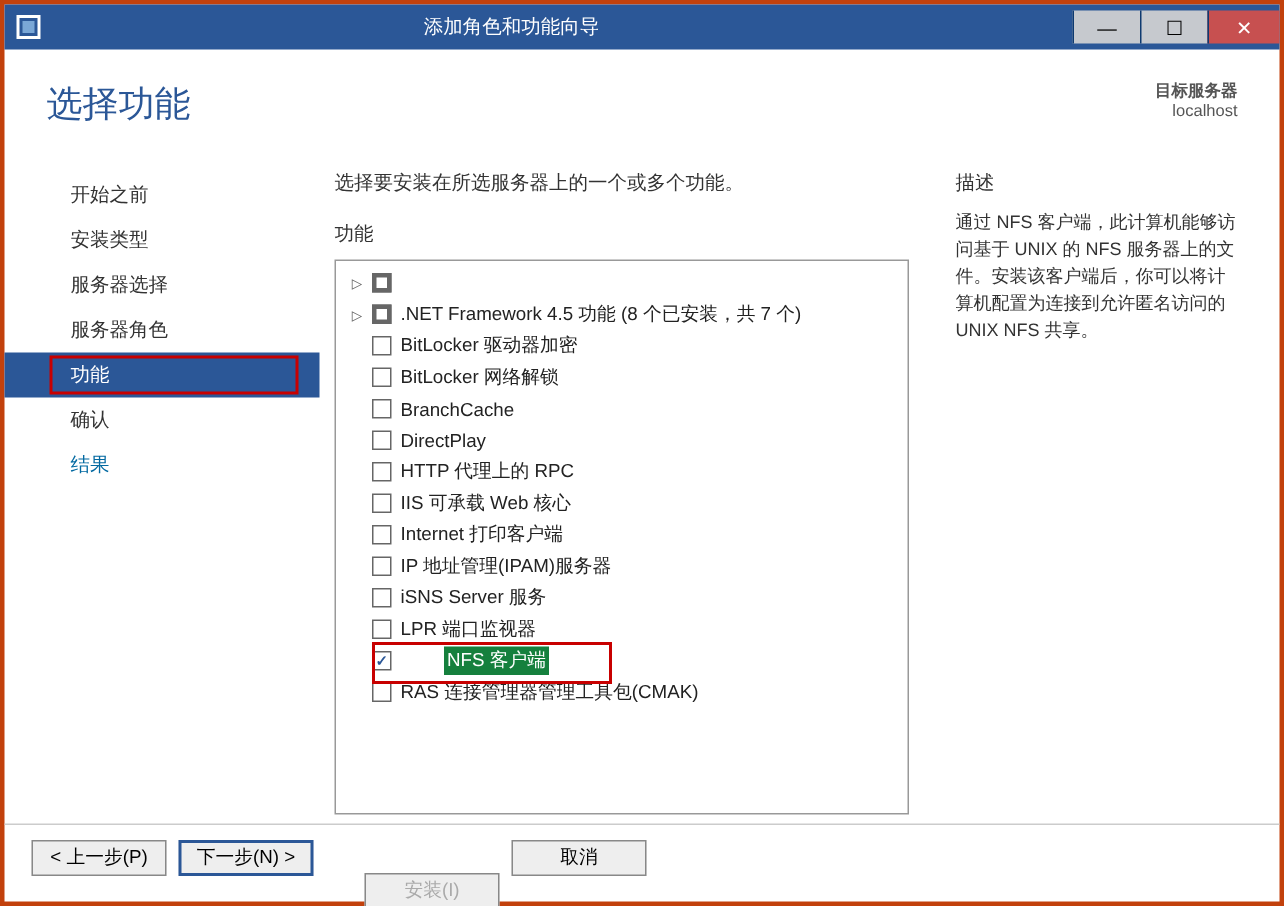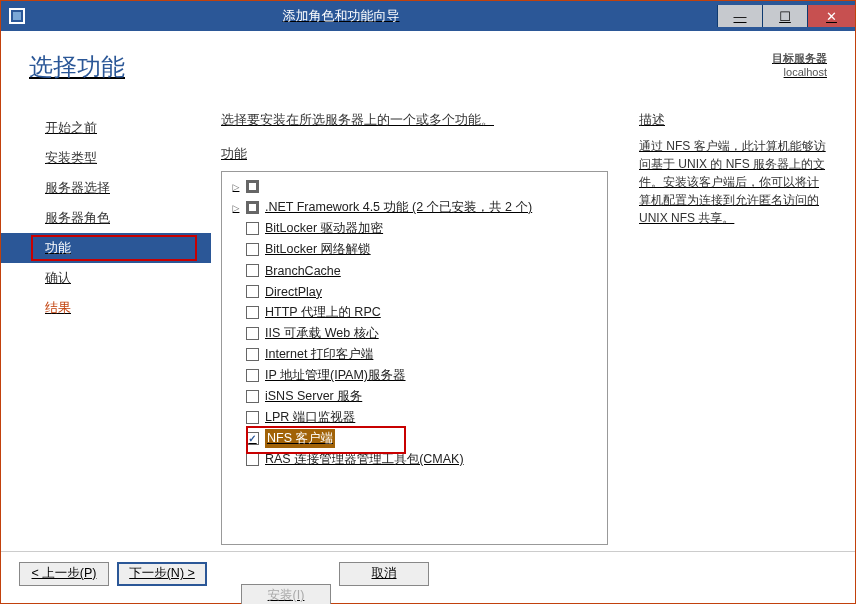--- a/index.html
+++ b/index.html
@@ -1,18 +1,18 @@
 <!DOCTYPE html>
 <html><head>
 <meta charset="utf-8">
 <style>
 * { box-sizing: border-box; margin: 0; padding: 0; font-family: "Microsoft YaHei", "Segoe UI", sans-serif; }
 body { background: #fff; width: 856px; height: 604px; overflow: hidden; }
 
-.window { width: 856px; height: 604px; border: 1px solid #c2410c; background: #fff; display: flex; flex-direction: column; text-decoration: underline; }
+.window { width: 856px; height: 604px; border: 3px solid #c2410c; background: #fff; display: flex; flex-direction: column; }
 
 .titlebar { height: 30px; background: #2b5797; display: flex; align-items: center; padding-left: 8px; }
 .titlebar .app-icon { width: 16px; height: 16px; background: #fff; display: inline-block; position: relative; }
 .titlebar .app-icon::before { content: ""; position: absolute; left: 2px; top: 2px; width: 12px; height: 12px; background: #2b5797; }
 .titlebar .app-icon::after { content: ""; position: absolute; left: 4px; top: 4px; width: 8px; height: 8px; background: #7aa7d6; }
 .titlebar .title { flex: 1; text-align: center; color: #fff; font-size: 13px; margin-left: -60px; }
 .win-controls { display: flex; }
 .win-btn { width: 45px; height: 22px; display: flex; align-items: center; justify-content: center; color: #000; font-size: 13px; cursor: pointer; border-left: 1px solid #0e3a70; }
 .win-min { background: #c6c9ce; }
 .win-max { background: #c6c9ce; }
@@ -25,21 +25,21 @@
 .target-box { text-align: right; font-size: 11px; color: #555; }
 .target-box .lbl { font-weight: bold; }
 
 .body-area { flex: 1; display: flex; padding: 0 0 0 0; }
 
 .sidebar { width: 210px; padding: 20px 0 0 0; }
 .nav-item { padding: 6px 0 6px 44px; font-size: 13px; color: #777; cursor: pointer; position: relative; }
 .nav-item.enabled { color: #333; }
 .nav-item.active { background: #2b5797; color: #fff; }
 .nav-item.active::after { content: ""; position: absolute; left: 30px; top: 2px; right: 14px; bottom: 2px; border: 2px solid #c80000; pointer-events: none; }
-.nav-item.disabled { color: #c2410c; cursor: default; }
+.nav-item.disabled { color: #0369a1; cursor: default; }
 
 .main { flex: 1; display: flex; padding: 18px 26px 0 10px; gap: 31px; }
 .main-left { flex: 1; display: flex; flex-direction: column; min-width: 0; }
 .prompt { font-size: 13px; color: #333; margin-bottom: 16px; }
 .col-header { font-size: 13px; color: #333; margin-bottom: 8px; }
 
 .tree-box { flex: 1; border: 1px solid #999; overflow: hidden; position: relative; display: flex; flex-direction: column; min-height: 360px; }
 .tree-scroll { flex: 1; overflow-y: auto; overflow-x: auto; padding: 4px 0; }
 .tree-scroll::-webkit-scrollbar { width: 17px; height: 17px; }
 .tree-scroll::-webkit-scrollbar-track { background: #e8e8e8; }
@@ -48,21 +48,21 @@
 
 .tree-item { padding: 2px 4px 2px 8px; font-size: 12.5px; color: #222; display: flex; align-items: center; white-space: nowrap; height: 21px; }
 .tree-item .expander { width: 12px; height: 12px; display: inline-flex; align-items: center; justify-content: center; color: #666; font-size: 9px; margin-right: 4px; flex-shrink: 0; }
 .tree-item .expander.none { visibility: hidden; }
 .tree-item .chk { width: 13px; height: 13px; border: 1px solid #666; margin-right: 6px; flex-shrink: 0; display: inline-flex; align-items: center; justify-content: center; font-size: 10px; background: #fff; }
 .tree-item .chk.tri { background: #666; }
 .tree-item .chk.tri::after { content: ""; width: 7px; height: 7px; background: #fff; }
 .tree-item .chk.checked::after { content: "✓"; color: #2b5797; font-weight: bold; }
 .tree-item .lbl { }
 .tree-item.selected { }
-.tree-item.selected .lbl { background: #a16207; color: #fff; padding: 1px 2px; }
+.tree-item.selected .lbl { background: #15803d; color: #fff; padding: 1px 2px; margin-left: 29px; }
 .tree-item.selected::after { content: ""; position: absolute; }
 .item-highlight { position: relative; }
 .item-highlight::before { content: ""; position: absolute; left: 24px; top: -2px; width: 156px; height: 24px; border: 2px solid #c80000; z-index: 2; pointer-events: none; }
 
 .desc-col { width: 190px; }
 .desc-text { font-size: 12px; color: #333; line-height: 1.5; margin-top: 2px; }
 
 .footer { height: 44px; border-top: 1px solid #ccc; display: flex; align-items: center; justify-content: flex-start; gap: 8px; padding: 16px 18px; margin-top: 6px; }
 .btn { min-width: 90px; height: 24px; font-size: 12.5px; border: 1px solid #888; background: #eee; cursor: pointer; padding: 0 10px; }
 .btn:disabled { color: #aaa; cursor: default; margin-top: 44px; }
@@ -112,21 +112,21 @@
           <div class="col-header">功能</div>
           <div class="tree-box">
             <div class="tree-scroll" id="tree">
                 <div class="tree-item">
                   <span class="expander">▷</span>
                   <span class="chk tri"></span>
                 </div>
                 <div class="tree-item">
                   <span class="expander">▷</span>
                   <span class="chk tri"></span>
-                  <span class="lbl">.NET Framework 4.5 功能 (2 个已安装，共 2 个)</span>
+                  <span class="lbl">.NET Framework 4.5 功能 (8 个已安装，共 7 个)</span>
                 </div>
                 <div class="tree-item">
                   <span class="expander none">▷</span>
                   <span class="chk "></span>
                   <span class="lbl">BitLocker 驱动器加密</span>
                 </div>
                 <div class="tree-item">
                   <span class="expander none">▷</span>
                   <span class="chk "></span>
                   <span class="lbl">BitLocker 网络解锁</span>

